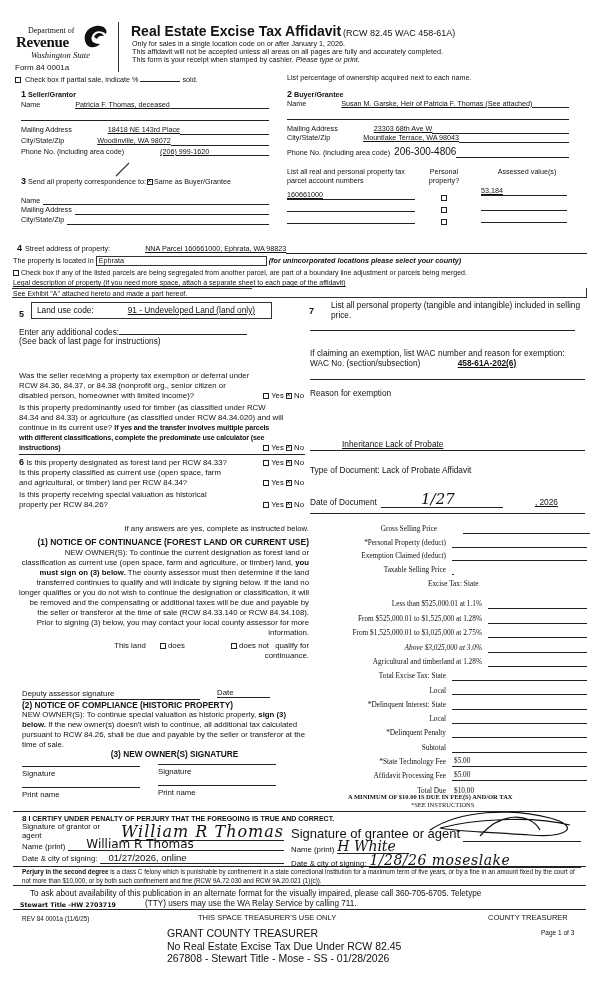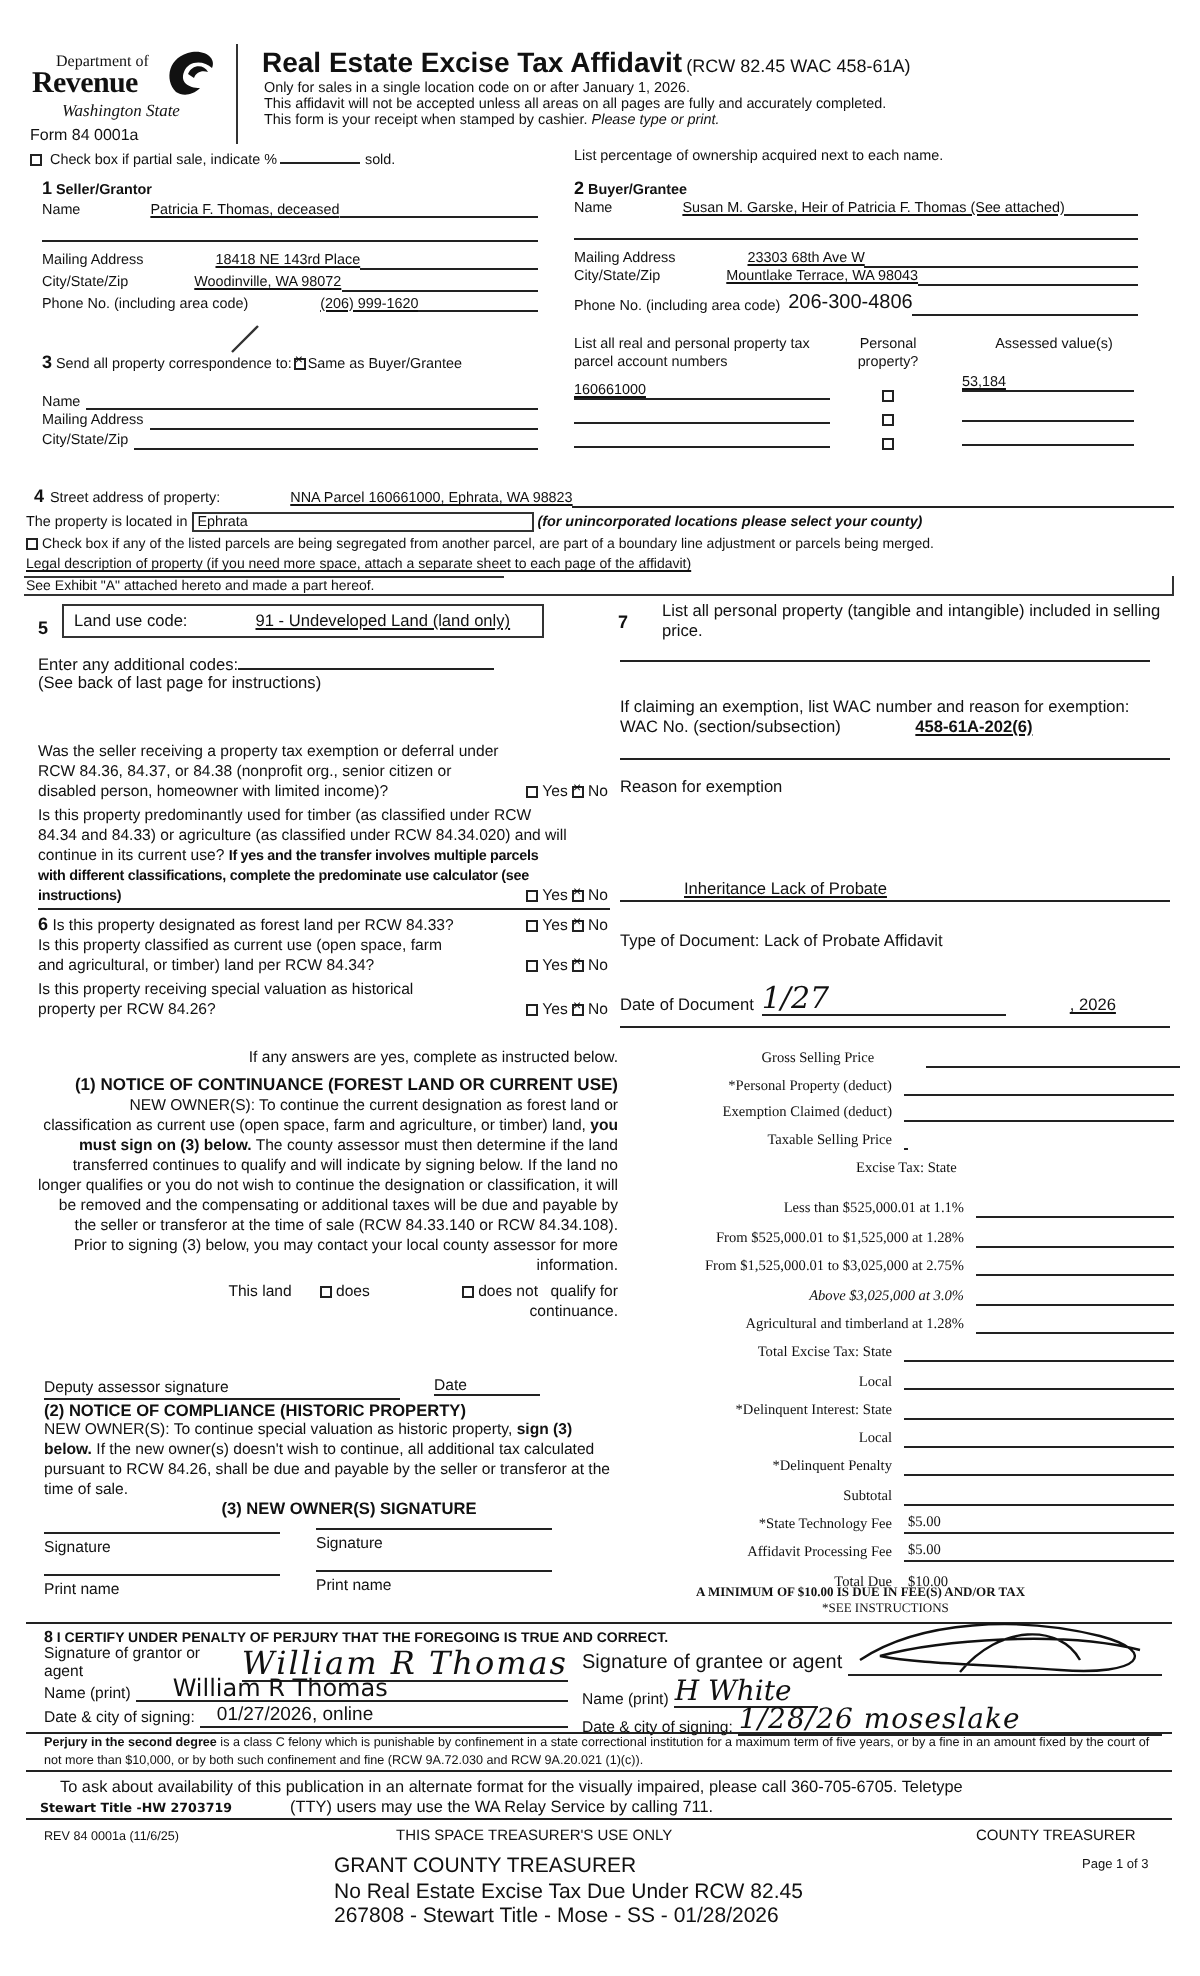--- a/index.html
+++ b/index.html
@@ -242,21 +242,21 @@
 <div class="abs" style="left:310px;top:389px;font-size:8.3px;">Reason for exemption</div>
 <div class="abs" style="left:310px;top:440px;width:275px;font-size:8.3px;border-bottom:0.8px solid #222;">
   <span class="u">Inheritance Lack of Probate</span>
 </div>
 <div class="abs" style="left:310px;top:466px;font-size:8.3px;white-space:nowrap;">
   <span>Type of Document:</span>
   <span>Lack of Probate Affidavit</span>
 </div>
 <div class="abs" style="left:310px;top:492px;font-size:8.3px;white-space:nowrap;display:flex;align-items:flex-end;">
   <span>Date of Document</span>
-  <span style="display:inline-block;width:122px;border-bottom:0.8px solid #222;margin-left:4px;text-align:left;padding-right:8px;">
+  <span style="display:inline-block;width:122px;border-bottom:0.8px solid #222;margin-left:4px;text-align:center;padding-right:8px;">
     <span class="hand" style="font-size:15px;line-height:1;">1/27</span>
   </span>
   <span class="u">, 2026</span>
 </div>
 <div class="abs" style="left:310px;top:513px;width:275px;border-top:0.8px solid #222;"></div>
 
 <div id="tax-rows">
     <div class="tax-row" style="top: 522px; gap: 20px;">
       <span class="tax-label" style="width: 146px;">Gross Selling Price</span>
       <span class="tax-val" style="margin-left: 6px; width: 135px;"></span>
@@ -344,21 +344,21 @@
 </div>
 <div class="abs" style="left:22px;top:838px;width:262px;display:flex;align-items:flex-end;font-size:7.8px;">
   <span>Name (print)</span>
   <span style="flex:1;font-family:'DejaVu Sans',sans-serif;font-size:12px;line-height:1;border-bottom:0.8px solid #222;margin-left:3px;padding-left:18px;white-space:nowrap;">William R Thomas</span>
 </div>
 <div class="abs" style="left:22px;top:853px;width:262px;display:flex;align-items:flex-end;font-size:7.8px;">
   <span>Date &amp; city of signing:</span>
   <span style="flex:1;font-size:9.5px;line-height:1;border-bottom:0.8px solid #222;margin-left:3px;padding-left:8px;white-space:nowrap;">01/27/2026, online</span>
 </div>
 
-<div class="abs" style="left:291px;top:826px;width:290px;display:flex;align-items:flex-end;font-size:10px;">
+<div class="abs" style="left:291px;top:826px;width:290px;display:flex;align-items:flex-end;font-size:13px;">
   <span>Signature of grantee or agent</span>
   <span style="flex:1;border-bottom:0.8px solid #222;margin-left:3px;height:9px;"></span>
 </div>
 <svg class="abs" style="left:420px;top:810px;" width="170" height="30" viewBox="0 0 170 30">
   <path d="M10 20 C40 0 90 -2 130 8 C160 16 150 28 110 25 C70 22 40 22 20 18 C50 10 110 5 150 15 M60 26 C80 2 110 2 120 20" stroke="#111" stroke-width="1.2" fill="none"></path>
 </svg>
 <div class="abs" style="left:291px;top:839px;width:290px;display:flex;align-items:flex-end;font-size:7.8px;">
   <span>Name (print)</span>
   <span class="hand" style="width:72px;font-size:14px;line-height:1;border-bottom:0.8px solid #222;margin-left:3px;white-space:nowrap;">H White</span>
 </div>

